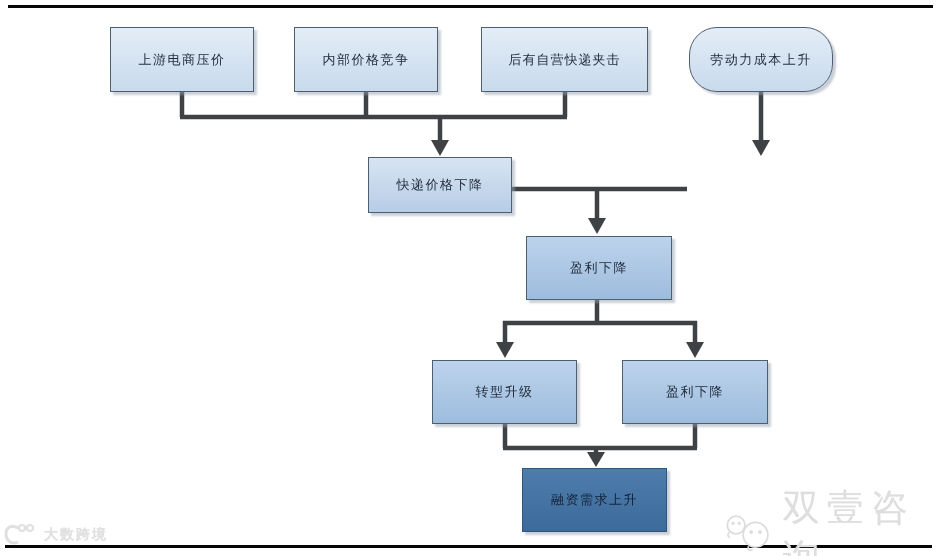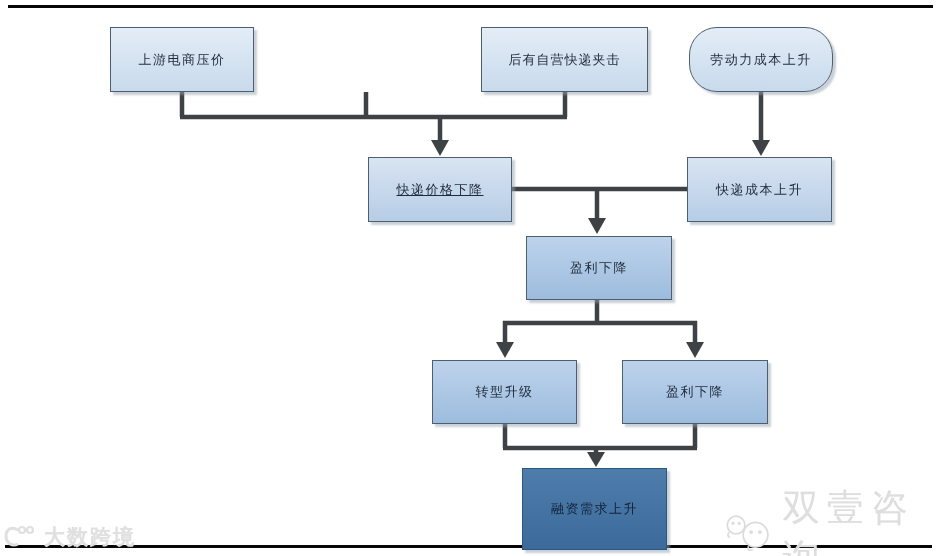--- a/index.html
+++ b/index.html
@@ -23,21 +23,21 @@
   .tone-deep{background:linear-gradient(180deg,#bdd3ec 0%,#9dbcdd 100%);}
   .tone-dark{
     background:linear-gradient(180deg,#4e7cab 0%,#3c6b9b 100%);
     border-color:#2d567f;color:#132238;
   }
 
   .connectors{position:absolute;left:0;top:0;pointer-events:none;}
 
   .wm-left{
     position:absolute;left:4px;top:523px;display:flex;align-items:center;gap:4px;
-    color:#e0e0e0;font-weight:bold;font-size:21px;letter-spacing:2px;
+    color:#e0e0e0;font-weight:bold;font-size:14px;letter-spacing:2px;
     font-family:"Liberation Sans","DejaVu Sans",sans-serif;
     text-shadow:0 0 1px #ececec;
   }
   .wm-right{
     position:absolute;left:722px;top:483px;display:flex;align-items:center;gap:6px;
     color:#dedede;font-size:37px;letter-spacing:7px;
     font-family:"Liberation Sans","DejaVu Sans",sans-serif;
     text-shadow:0 0 1px #eeeeee;
   }
 </style>
@@ -77,36 +77,36 @@
       <polygon points="752,140 770,140 761,156"></polygon>
       <polygon points="588,218 606,218 597,234"></polygon>
       <polygon points="496,342 514,342 505,358"></polygon>
       <polygon points="686,342 704,342 695,358"></polygon>
       <polygon points="587,452 605,452 596,467"></polygon>
     </g>
   </svg>
 
   <div class="node tone-light" style="left:110px;top:27px;width:144px;height:65px;">上游电商压价</div>
 
+  <div class="node tone-light" style="left:294px;top:27px;width:144px;height:65px;">内部价格竞争</div>
 
   <div class="node tone-light" style="left:481px;top:27px;width:167px;height:65px;letter-spacing:1px;">后有自营快递夹击</div>
 
   <div class="node tone-light" style="left:689px;top:27px;width:144px;height:65px;border-radius:28px;">劳动力成本上升</div>
 
-  <div class="node tone-mid" style="left:368px;top:157px;width:144px;height:65px;text-decoration:underline;">快递价格下降</div>
+  <div class="node tone-mid" style="left:368px;top:157px;width:144px;height:56px;">快递价格下降</div>
 
-  <div class="node tone-mid" style="left:687px;top:157px;width:145px;height:65px;">快递成本上升</div>
 
   <div class="node tone-deep" style="left:526px;top:236px;width:146px;height:64px;">盈利下降</div>
 
   <div class="node tone-deep" style="left:432px;top:360px;width:145px;height:64px;">转型升级</div>
 
   <div class="node tone-deep" style="left:622px;top:360px;width:146px;height:64px;">盈利下降</div>
 
-  <div class="node tone-dark" style="left:522px;top:468px;width:145px;height:82px;">融资需求上升</div>
+  <div class="node tone-dark" style="left:522px;top:468px;width:145px;height:64px;">融资需求上升</div>
 
   <div class="wm-left">
     <svg width="36" height="24" viewBox="0 0 36 24">
       <path d="M14 5 C8 1 2 4 2 11 C2 18 8 22 14 19" stroke="#e0e0e0" stroke-width="3" fill="none"></path>
       <circle cx="18" cy="5" r="3" stroke="#e0e0e0" stroke-width="2.2" fill="none"></circle>
       <circle cx="26" cy="5" r="3" stroke="#e0e0e0" stroke-width="2.2" fill="none"></circle>
     </svg>
     <span>大数跨境</span>
   </div>
 

